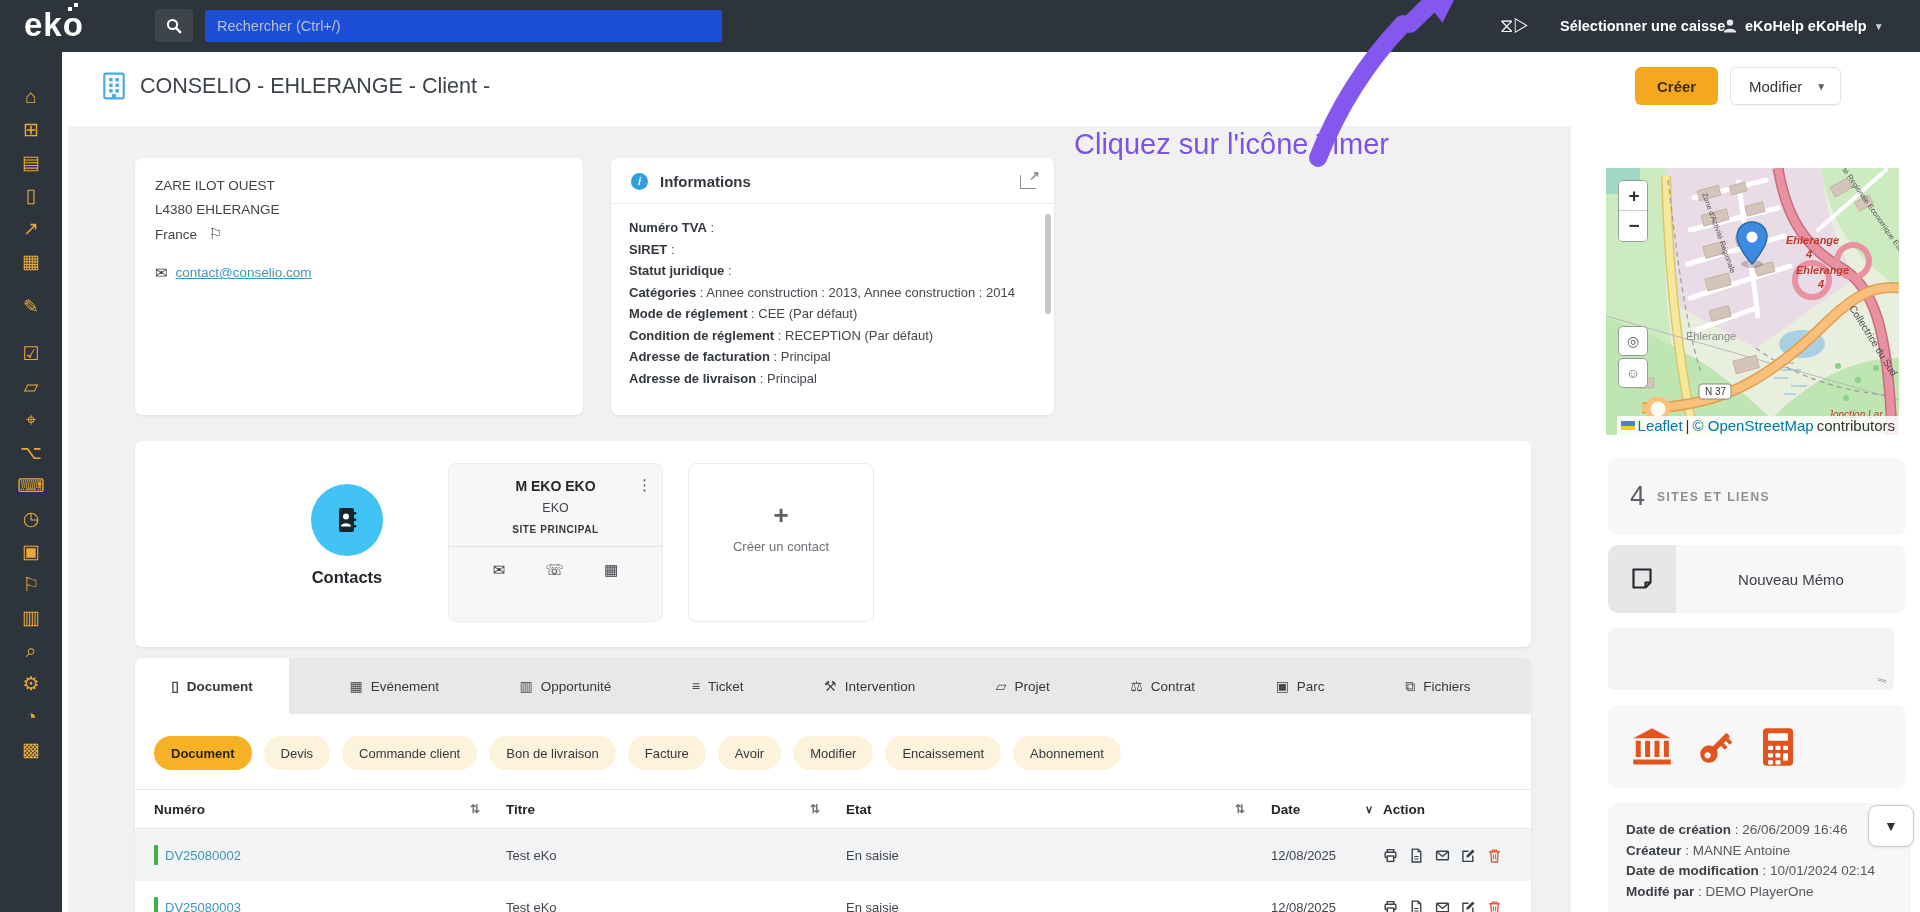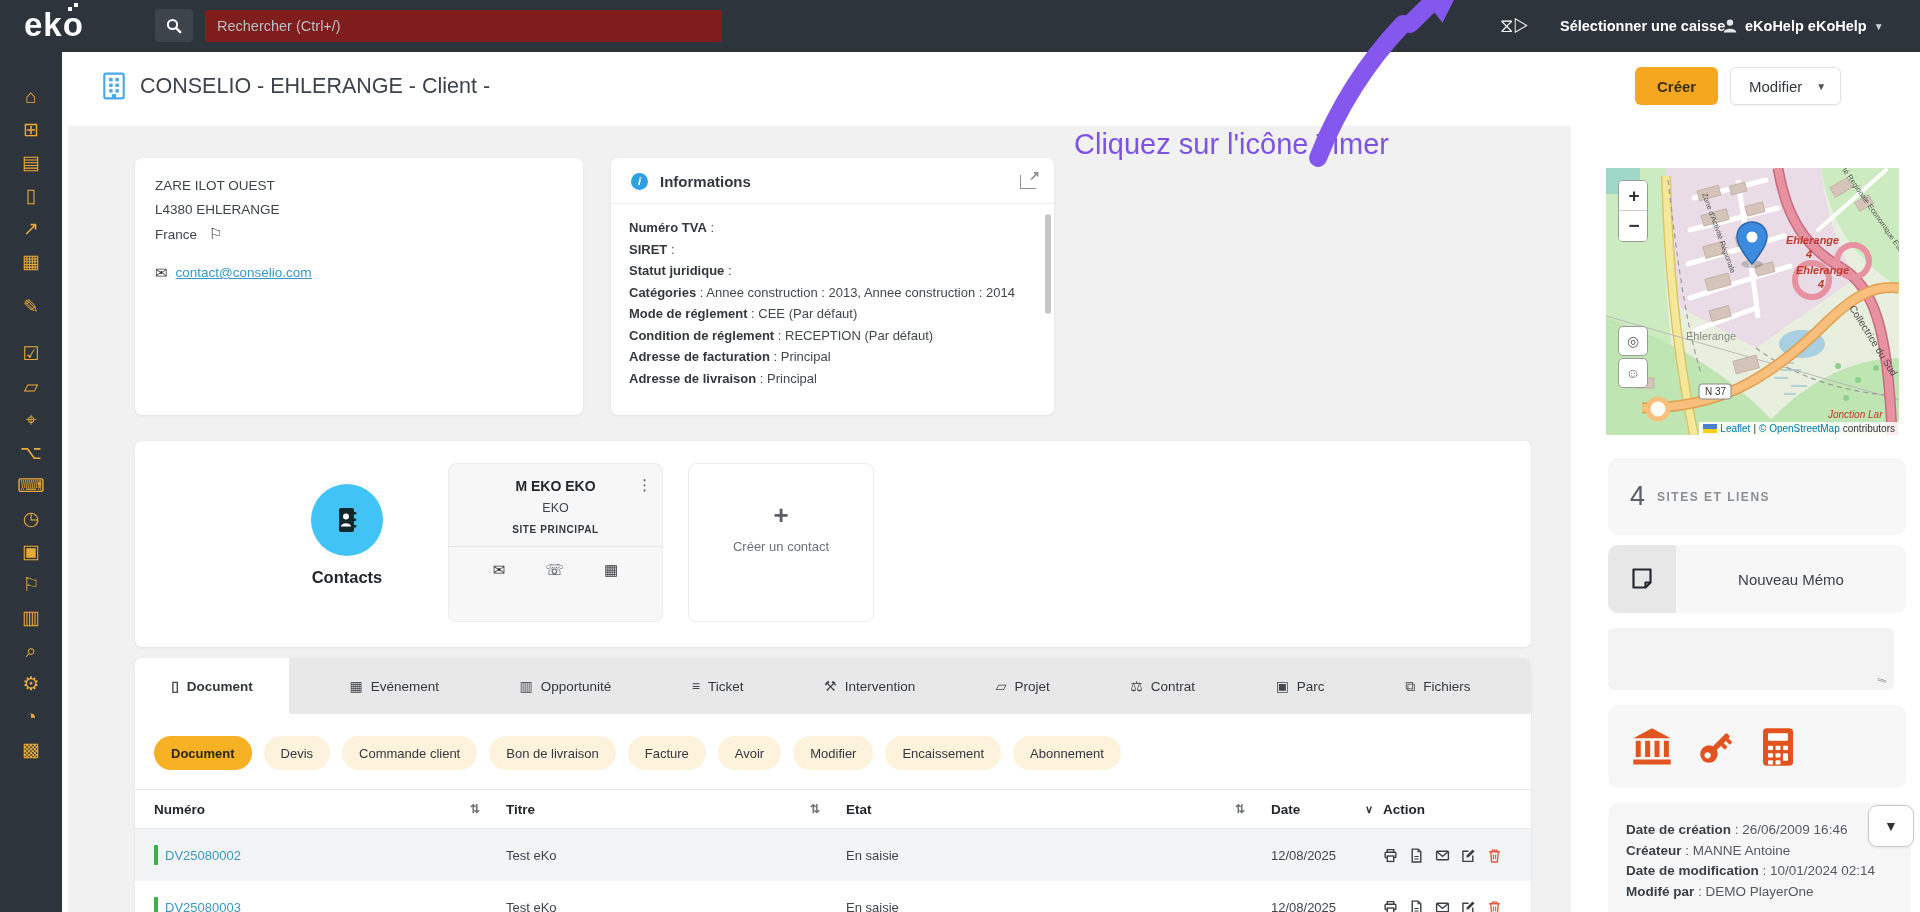--- a/index.html
+++ b/index.html
@@ -9,21 +9,21 @@
 
   
   .topbar { position:absolute; left:0; top:0; width:1920px; height:52px; background:#2e343b; z-index:30;
     display:flex; align-items:center; }
   .logo { position:absolute; left:24px; top:6px; color:#fff; font-size:33px; font-weight:bold; letter-spacing:1px; }
   .logo .dots { position:absolute; top:1px; left:44px; display:flex; gap:2px; }
   .logo .dots i { width:4px; height:4px; background:#fff; display:block; }
   .logo .dots i:nth-child(2){ margin-top:-4px; }
   .searchbtn { position:absolute; left:155px; top:9px; width:38px; height:33px; background:#3d444c; border:none;
     border-radius:4px; display:flex; align-items:center; justify-content:center; cursor:pointer; }
-  .searchinput { position:absolute; left:205px; top:10px; width:517px; height:31px; background:#7f1d1d; border:none;
+  .searchinput { position:absolute; left:205px; top:10px; width:517px; height:31px; background:#1d4ed8; border:none;
     border-radius:3px; color:#c4cacf; font-size:14.5px; padding:16px 12px; font-family:"Liberation Sans",sans-serif; }
   .searchinput::placeholder { color:#b9bfc5; }
   .timerbtn { position:absolute; left:1492px; top:8px; height:36px; padding:0 8px; background:transparent; border:none;
     color:#fff; font-size:19px; cursor:pointer; display:flex; align-items:center; gap:1px; }
   .caissebtn { position:absolute; left:1546px; top:8px; height:36px; background:transparent; border:none;
     color:#fff; font-size:14.5px; font-weight:bold; padding:0 14px; cursor:pointer; }
   .usermenu { position:absolute; left:1712px; top:8px; height:36px; display:flex; align-items:center; gap:7px;
     color:#fff; font-size:14.5px; font-weight:bold; cursor:pointer; padding:0 10px; }
   .usermenu .caret { font-size:10px; color:#cdd2d6; }
 
@@ -130,21 +130,21 @@
   .map { position:absolute; left:35px; top:42px; width:293px; height:267px; overflow:hidden; background:#e9e5dc; }
   .map-zoom { position:absolute; left:12px; top:12px; width:30px; border:1px solid #9b9b9b; border-radius:5px;
     overflow:hidden; background:#fff; z-index:5; }
   .map-zoom button { display:block; width:30px; height:30px; background:#fff; border:none; font-size:19px;
     font-weight:bold; color:#333; cursor:pointer; }
   .map-zoom button:first-child { border-bottom:1px solid #ccc; }
   .map-ctl { position:absolute; left:12px; width:30px; height:30px; background:#fff; border:1px solid #9b9b9b;
     border-radius:5px; font-size:14px; color:#555; cursor:pointer; z-index:5; }
   .ctl-loc { top:158px; }
   .ctl-chat { top:190px; }
-  .map-attrib { position:absolute; right:0; bottom:0; background:rgba(255,255,255,.85); font-size:10px;
+  .map-attrib { position:absolute; right:0; bottom:0; background:rgba(255,255,255,.85); font-size:15px;
     color:#333; padding:1px 4px; display:flex; align-items:center; gap:3px; z-index:5; }
   .map-attrib a { color:#0078a8; text-decoration:none; cursor:pointer; }
   .flag { width:14px; height:9px; display:inline-block; }
   .flag i { display:block; height:50%; }
   .flag i:first-child { background:#4d7fd0; }
   .flag i:last-child { background:#f7d117; }
 
   .rp-card { position:absolute; left:37px; width:298px; background:#f7f7f8; border-radius:10px; }
   .rp-sites { top:332px; height:77px; display:flex; align-items:center; padding-left:22px; gap:12px; }
   .rp-sites .count { font-size:27px; color:#5a5f65; font-weight:300; }

